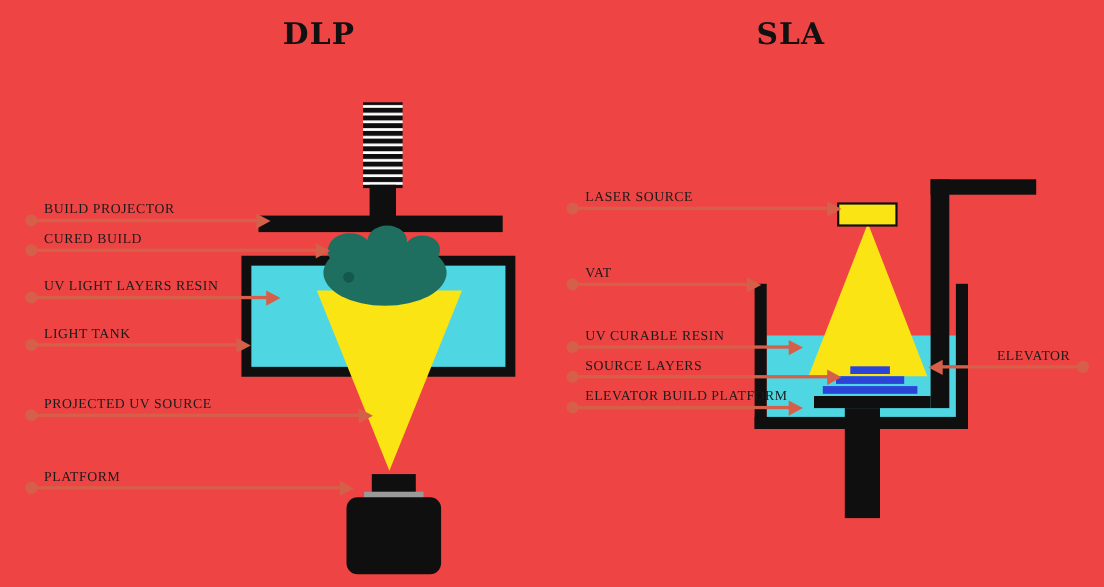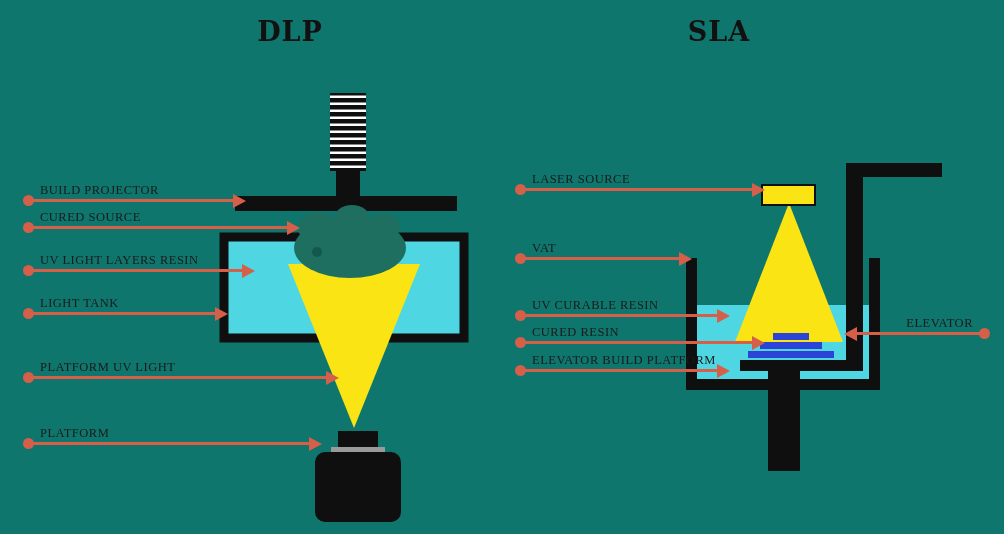--- a/index.html
+++ b/index.html
@@ -1,17 +1,17 @@
 <!DOCTYPE html>
 <html style="--accent: #d65f4a; --resin-cyan: #4fd6e3; --uv-yellow: #fbe414; --cured-teal: #1f6f60; --layer-blue: #2b43d6; --ink-black: #0f0f0f;"><head>
 <meta charset="utf-8">
 <style>
   html,body{margin:0;padding:0;background:#fff;}
   #canvas{
-    position:relative;width:1004px;height:534px;background:#0f766e;
+    position:relative;width:1004px;height:534px;background:#ef4444;
     overflow:hidden;font-family:"Liberation Serif",serif;
   }
   .shapes{position:absolute;left:0;top:0;}
   .title{
     position:absolute;transform:translateX(-50%);
     font-family:"DejaVu Serif",serif;font-weight:bold;font-size:27px;color:#111;
     letter-spacing:1px;
   }
   
   .callout{position:absolute;height:3px;background:var(--accent,#d65f4a);}
@@ -89,36 +89,36 @@
   <div class="title" style="left:719px;top:16px">SLA</div>
 
   <div class="callout" style="left:28px;top:199px;width:207px">
     <span class="dot"></span>
     <span class="arrow"></span>
     <span class="label">BUILD PROJECTOR</span>
   </div>
   <div class="callout" style="left:28px;top:226px;width:261px">
     <span class="dot"></span>
     <span class="arrow"></span>
-    <span class="label">CURED SOURCE</span>
+    <span class="label">CURED BUILD</span>
   </div>
   <div class="callout" style="left:28px;top:269px;width:216px">
     <span class="dot"></span>
     <span class="arrow"></span>
     <span class="label">UV LIGHT LAYERS RESIN</span>
   </div>
   <div class="callout" style="left:28px;top:312px;width:189px">
     <span class="dot"></span>
     <span class="arrow"></span>
     <span class="label">LIGHT TANK</span>
   </div>
   <div class="callout" style="left:28px;top:376px;width:300px">
     <span class="dot"></span>
     <span class="arrow"></span>
-    <span class="label">PLATFORM UV LIGHT</span>
+    <span class="label">PROJECTED UV SOURCE</span>
   </div>
   <div class="callout" style="left:28px;top:442px;width:283px">
     <span class="dot"></span>
     <span class="arrow"></span>
     <span class="label">PLATFORM</span>
   </div>
 
   <div class="callout" style="left:520px;top:188px;width:234px">
     <span class="dot"></span>
     <span class="arrow"></span>
@@ -130,21 +130,21 @@
     <span class="label">VAT</span>
   </div>
   <div class="callout" style="left:520px;top:314px;width:199px">
     <span class="dot"></span>
     <span class="arrow"></span>
     <span class="label">UV CURABLE RESIN</span>
   </div>
   <div class="callout" style="left:520px;top:341px;width:234px">
     <span class="dot"></span>
     <span class="arrow"></span>
-    <span class="label">CURED RESIN</span>
+    <span class="label">SOURCE LAYERS</span>
   </div>
   <div class="callout" style="left:520px;top:369px;width:199px">
     <span class="dot"></span>
     <span class="arrow"></span>
     <span class="label">ELEVATOR BUILD PLATFORM</span>
   </div>
   <div class="callout rtl" style="left:855px;top:332px;width:130px">
     <span class="dot"></span>
     <span class="arrow"></span>
     <span class="label">ELEVATOR</span>

